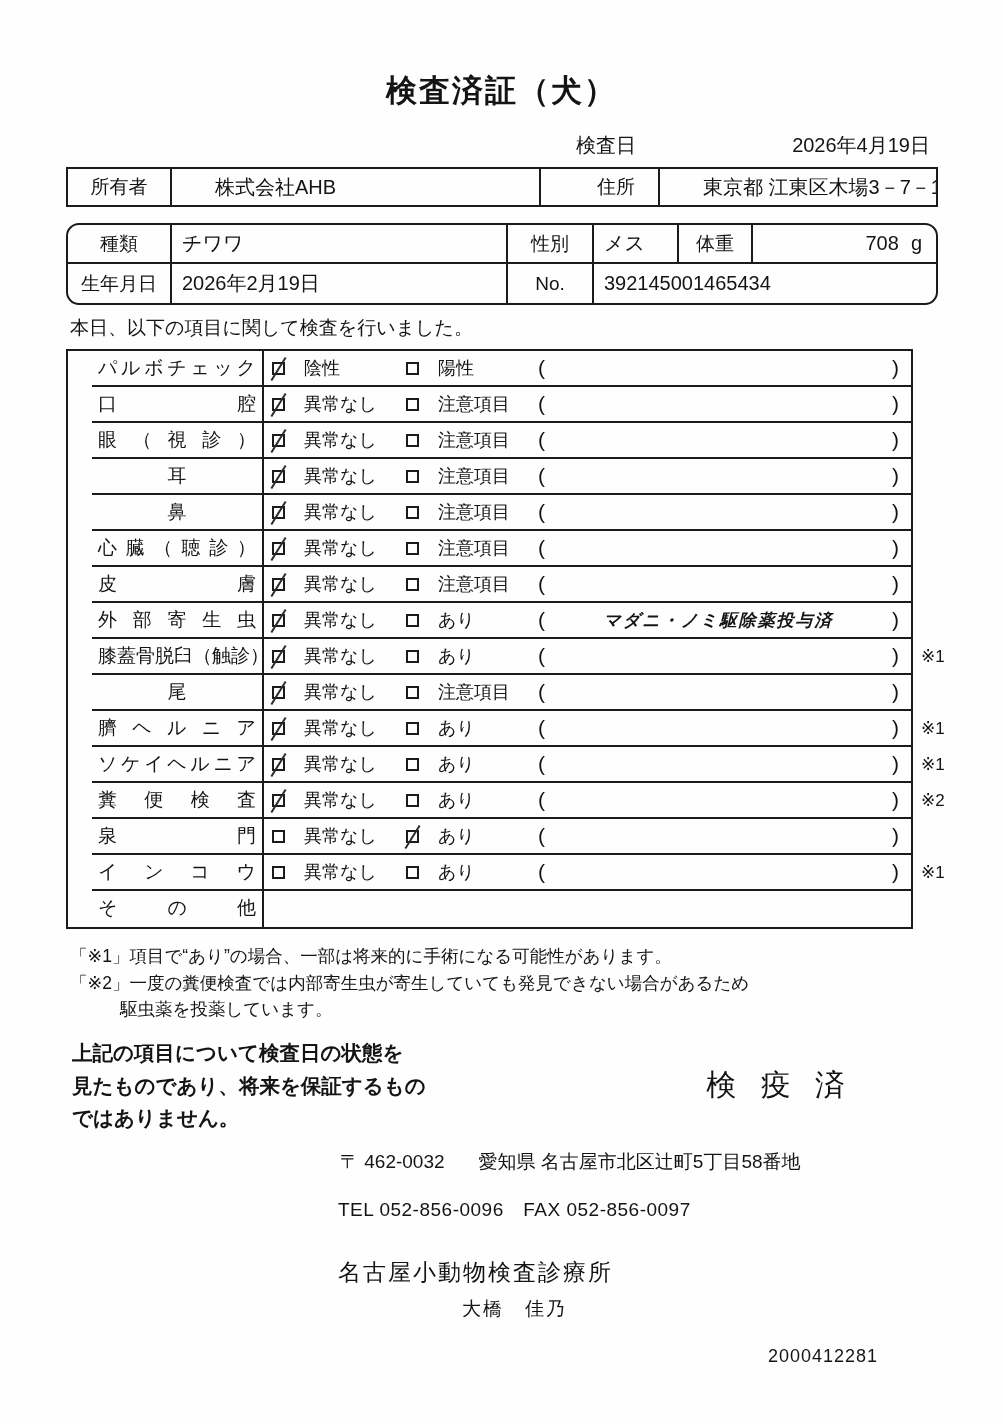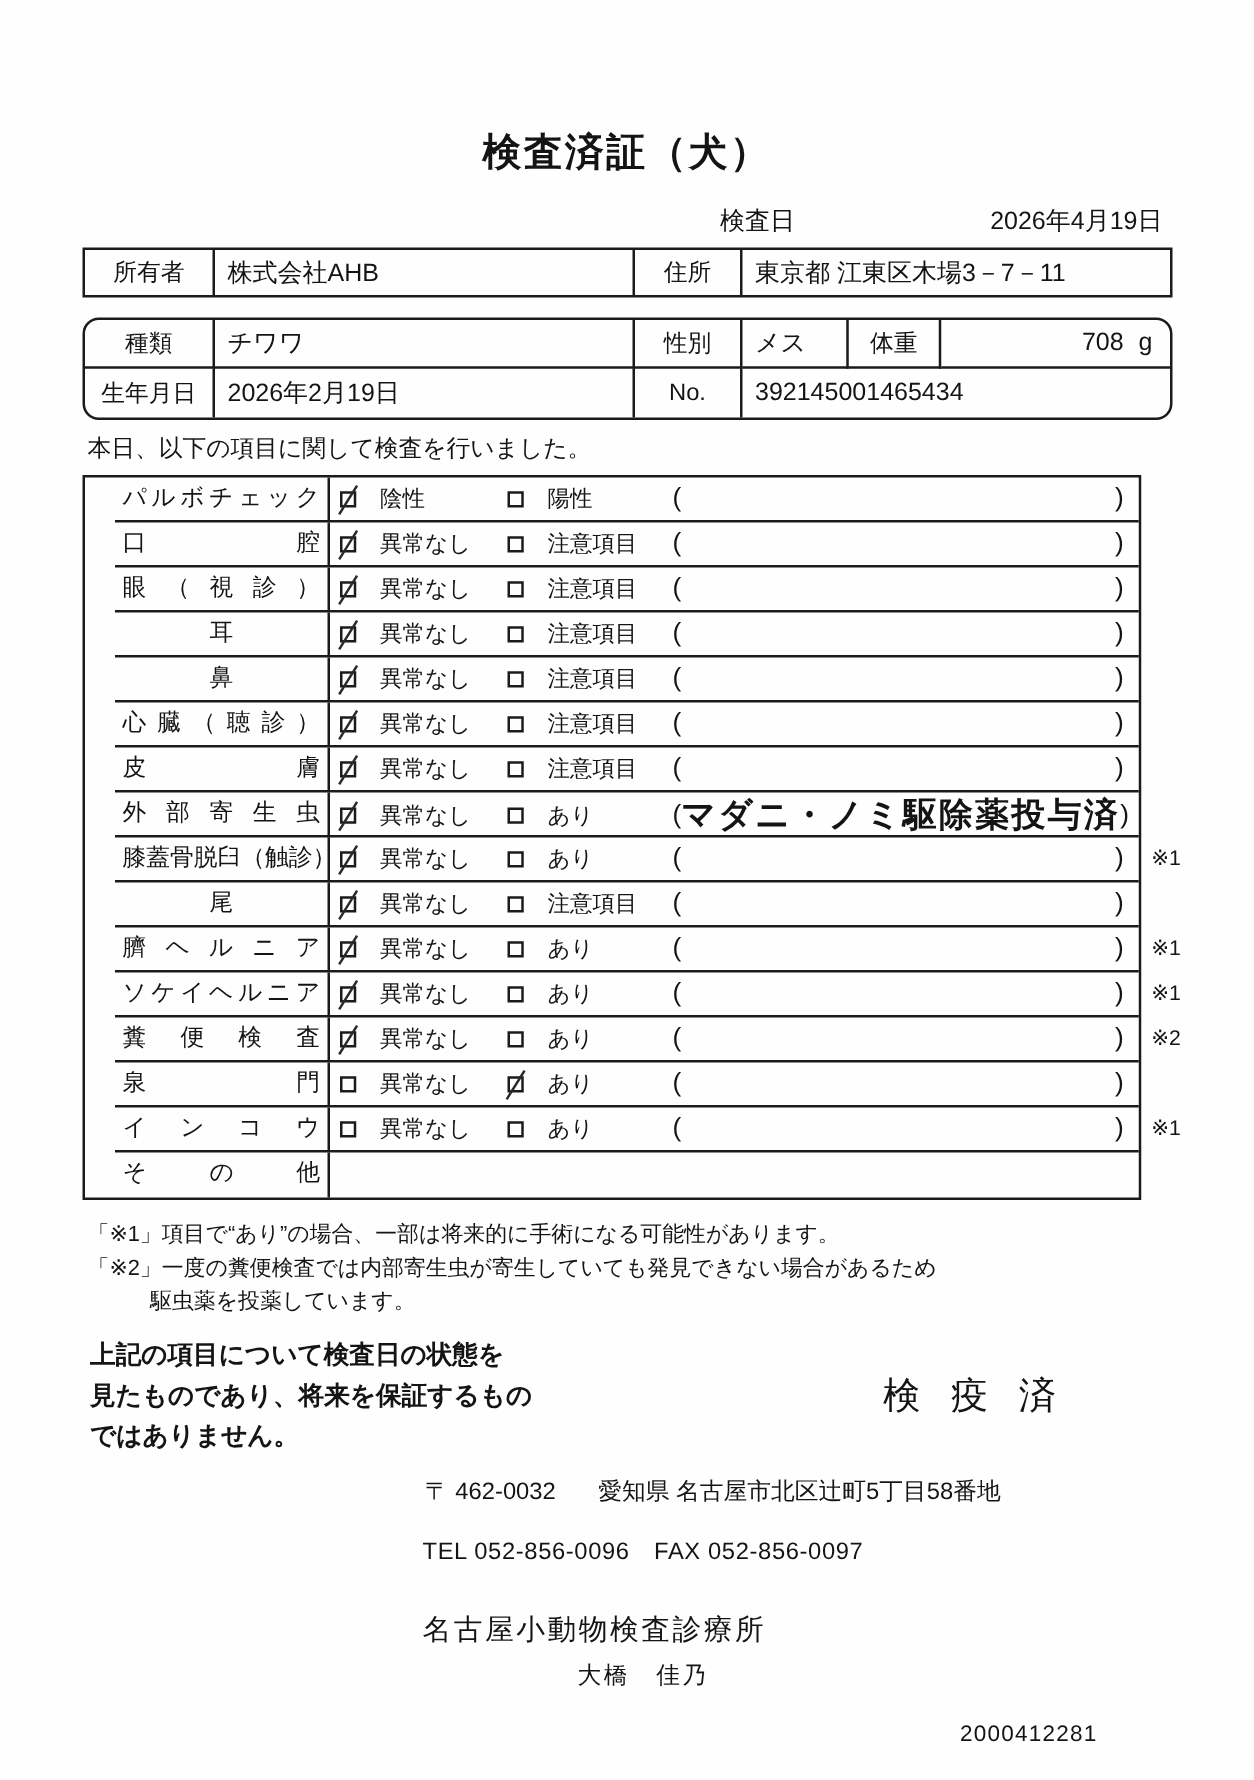--- a/index.html
+++ b/index.html
@@ -1,49 +1,49 @@
 <!DOCTYPE html>
 <html><head>
 <meta charset="utf-8">
 <style>
   * { margin:0; padding:0; box-sizing:border-box; }
   body { background:#ffffff; font-family:"Liberation Sans","DejaVu Sans",sans-serif; color:#141414; }
   .page { position:relative; width:1003px; height:1424px; background:#fefefe; overflow:hidden; }
 
-  .title { padding-top:101px; text-align:center; font-size:31px; font-weight:700; letter-spacing:2px; }
+  .title { padding-top:70px; text-align:center; font-size:31px; font-weight:700; letter-spacing:2px; }
 
   .date-line { width:872px; margin:20px auto 8px 66px; display:flex; align-items:flex-end; font-size:20px; }
   .date-label { margin-left:510px; }
   .date-value { flex:1; text-align:right; padding-right:8px; }
 
   .tbl { width:872px; margin-left:66px; border:2px solid #1b1b1b; display:grid; background:#fefefe; }
   .tbl .cell { display:flex; align-items:center; font-size:20px; padding-left:10px; overflow:hidden; white-space:nowrap; }
   .tbl .th { justify-content:center; padding-left:0; font-size:19px; }
   .tbl .cell { border-right:2px solid #1b1b1b; }
   .tbl .no-r { border-right:none; }
-  .table-a { grid-template-columns:104px 336px 86px 1fr; grid-auto-rows:36px; }
+  .table-a { grid-template-columns:104px 336px 86px 1fr; grid-auto-rows:36px;gap:33px; }
   .table-b { margin-top:16px; grid-template-columns:104px 336px 86px 85px 74px 1fr; grid-auto-rows:39px;border-radius:13px; }
   .table-b .r1 { border-bottom:2px solid #1b1b1b; }
   .span3 { grid-column:4 / 7; }
   .weight-cell { justify-content:flex-end; padding-right:14px; gap:12px; }
 
   .intro { margin:10px 0 8px 70px; font-size:19px; }
 
   .insp-table { width:847px; margin-left:66px; border:2px solid #1b1b1b; }
   .irow { position:relative; display:grid; grid-template-columns:172px 134px 136px 1fr; height:36px; border-bottom:2px solid #1b1b1b;margin-left:24px; }
   .irow:last-child { border-bottom:none; }
   .cell-label { border-right:2px solid #1b1b1b; font-size:19px; line-height:33px; padding:0 6px; text-align:justify; text-align-last:justify; text-justify:inter-character; overflow:hidden; white-space:nowrap; }
   .cell-label.single { text-align:center; text-align-last:center; }
   .cb-group { display:flex; align-items:center; gap:19px; padding-left:8px; }
   .box { position:relative; width:13px; height:13px; border:2px solid #1b1b1b; display:inline-block; flex:0 0 auto; }
   .box.checked::after { content:""; position:absolute; width:27px; height:2px; background:#2a2a2a; left:-9px; top:4px; transform:rotate(-58deg); }
   .cb-label { font-size:18px; white-space:nowrap; }
   .comment { display:flex; align-items:center; justify-content:space-between; padding:0 12px 0 4px; }
   .paren { font-size:21px; font-weight:400; }
-  .comment-text { flex:1; text-align:center; font-size:27px; font-weight:700; letter-spacing:2px; white-space:nowrap; }
+  .comment-text { flex:1; text-align:center; font-size:17px; font-weight:700; letter-spacing:2px; white-space:nowrap;font-style:italic; }
   .note { position:absolute; left:calc(100% + 10px); top:7px; font-size:17px; white-space:nowrap; }
   .irow.blank .cb-group, .irow.blank .comment { visibility:hidden; }
 
   .notes { margin:14px 0 0 70px; font-size:17.5px; line-height:1.52; }
   .note-line.indent { padding-left:50px; }
 
   .footer { display:flex; align-items:center; margin-top:14px; }
   .disclaimer { margin-left:72px; font-size:20.5px; font-weight:600; line-height:1.6; }
   .stamp { margin-left:auto; margin-right:150px; font-size:30px; letter-spacing:8px; font-weight:500; }
 

